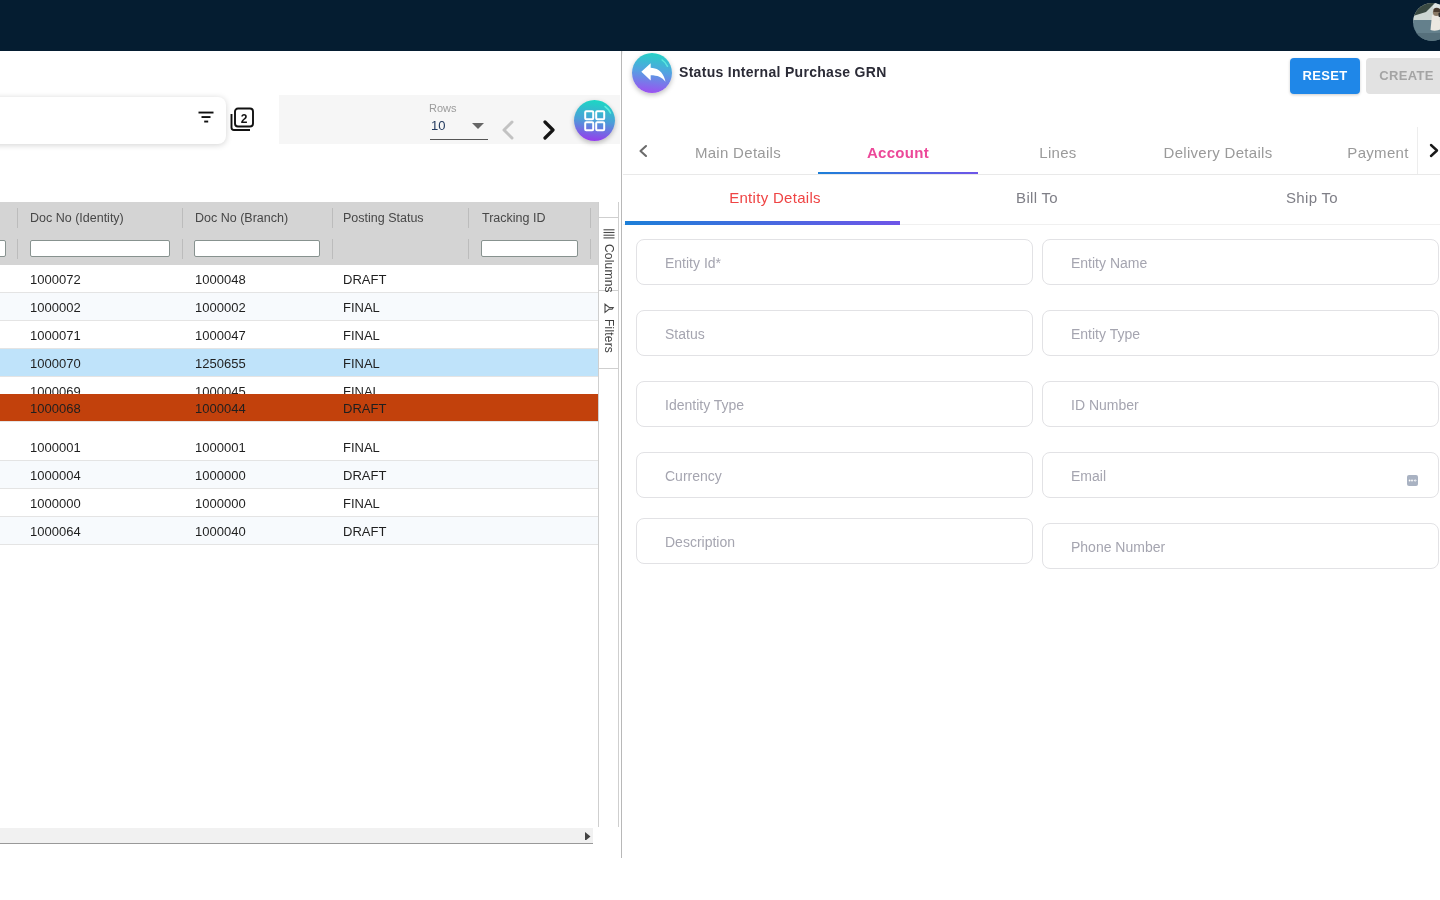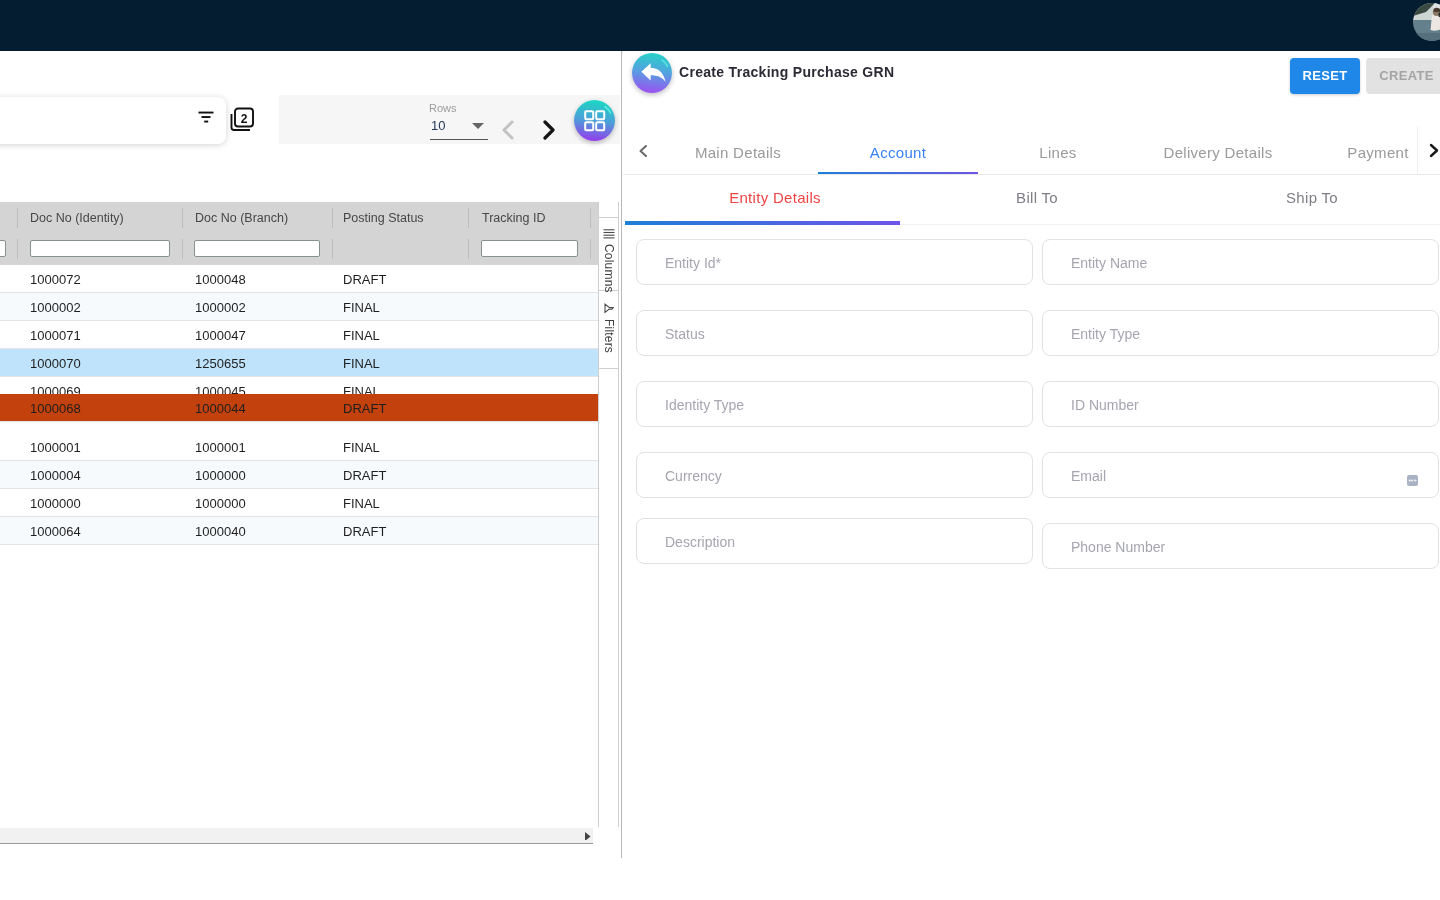--- a/index.html
+++ b/index.html
@@ -49,21 +49,21 @@
     box-shadow:0 2px 5px rgba(0,0,0,0.25); }
   #ptitle { position:absolute; left:679px; top:64px; font-size:14px; color:#2b2b36; font-weight:bold; letter-spacing:0.3px;}
 
   .btn { position:absolute; top:58px; height:36px; border-radius:4px; font-size:13px; font-weight:bold;
     letter-spacing:0.3px; text-align:center; line-height:36px; }
   #resetbtn { left:1290px; width:70px; background:#1f87e8; color:#fff; box-shadow:0 1px 3px rgba(0,0,0,0.2); }
   #createbtn { left:1366px; width:81px; background:#e2e2e2; color:#a4a4a4; }
 
   
   .tab { position:absolute; top:144px; width:160px; text-align:center; font-size:15px; letter-spacing:0.3px; color:#9a9a9a; }
-  .tab.active { color:#3b82f6; font-weight:normal; }
+  .tab.active { color:#ec4899; font-weight:bold; }
   #tabline { position:absolute; left:818px; top:172px; width:160px; height:3px;
     background:linear-gradient(90deg,#1c7fd8,#6e55e8); }
   #tabdiv { position:absolute; left:623px; top:174px; width:817px; height:1px; background:#e9e9e9; }
 
   .stab { position:absolute; top:189px; width:274px; text-align:center; font-size:15px; letter-spacing:0.3px; color:#7e7e86; }
   #stabline { position:absolute; left:625px; top:221px; width:275px; height:3.5px;
     background:linear-gradient(90deg,#1c7fd8,#6e55e8); }
   #stabdiv { position:absolute; left:623px; top:224px; width:817px; height:1px; background:#f0f0f0; }
 
   
@@ -230,21 +230,21 @@
 </div>
 <div id="pdivider"></div>
 
 <div id="rightpanel"></div>
 <div id="backbtn">
   <svg width="40" height="40" viewBox="0 0 24 24" style="position:absolute;left:0;top:0">
     <path d="M10 8.6 V5.8 l-5.6 5.2 5.6 5.2 v-3.1 c4.1 0 6.8 1.2 8.9 3.9 -0.8-4.1-3.2-8.2-8.9-8.4z" fill="#fff" transform="translate(1.2,0.3)"></path>
     <path d="M18.1 4.2 A 9 9 0 0 1 21.3 8" fill="none" stroke="#64f0e2" stroke-width="0.9" stroke-linecap="round" opacity="0.85"></path>
   </svg>
 </div>
-<div id="ptitle">Create Tracking Purchase GRN</div>
+<div id="ptitle">Status Internal Purchase GRN</div>
 <div class="btn" id="resetbtn">RESET</div>
 <div class="btn" id="createbtn">CREATE</div>
 
 <svg class="abs" style="left:637px;top:144px" width="12" height="14" viewBox="0 0 12 14">
   <path class="chev" d="M9 2 L3.5 7 L9 12" stroke="#6b6b6b" stroke-width="2.1"></path>
 </svg>
 <div class="tab" style="left:658px">Main Details</div>
 <div class="tab active" style="left:818px">Account</div>
 <div class="tab" style="left:978px">Lines</div>
 <div class="tab" style="left:1138px">Delivery Details</div>

